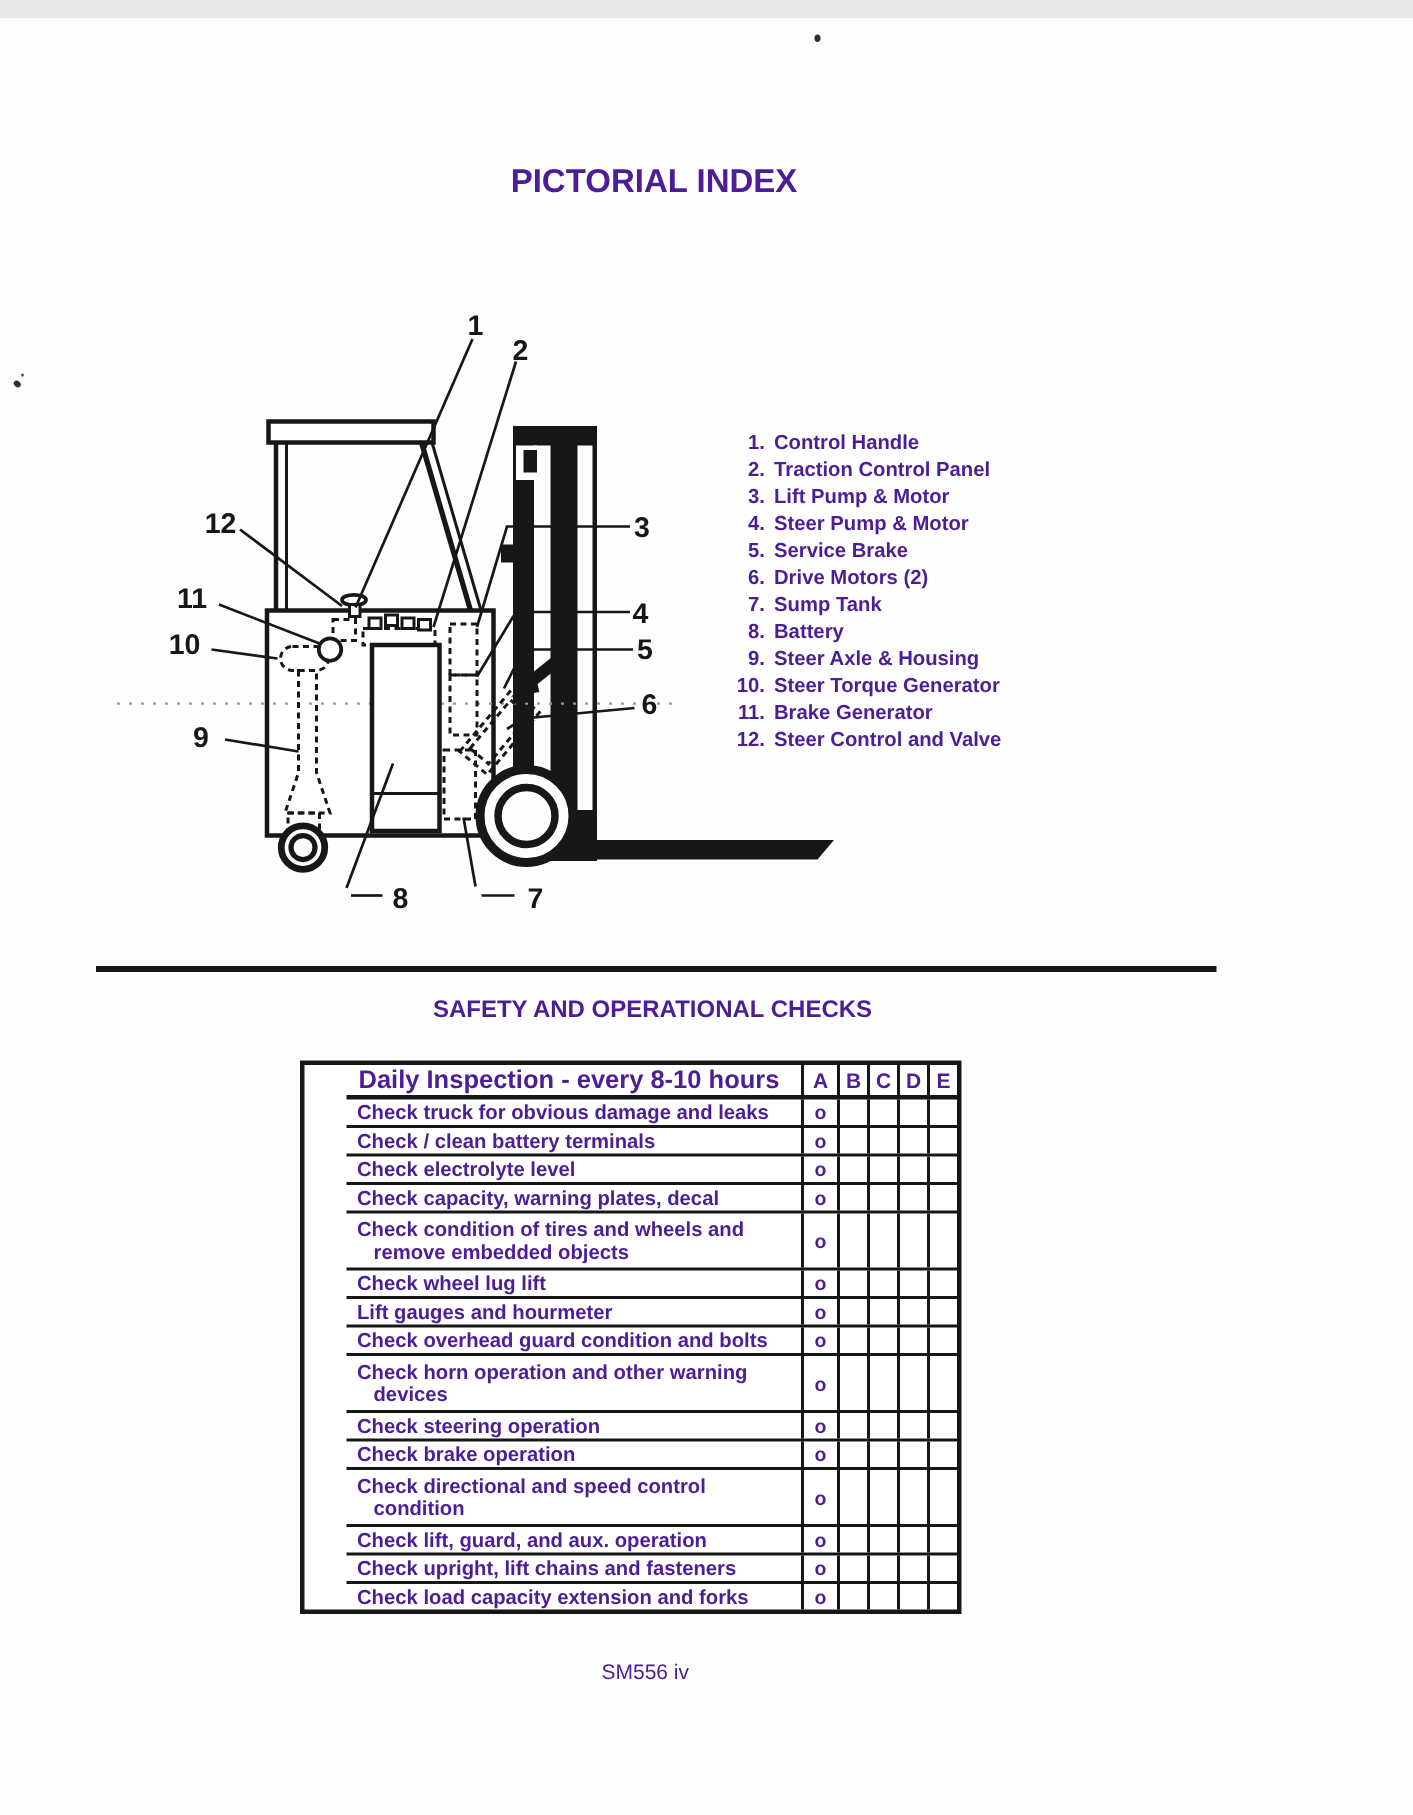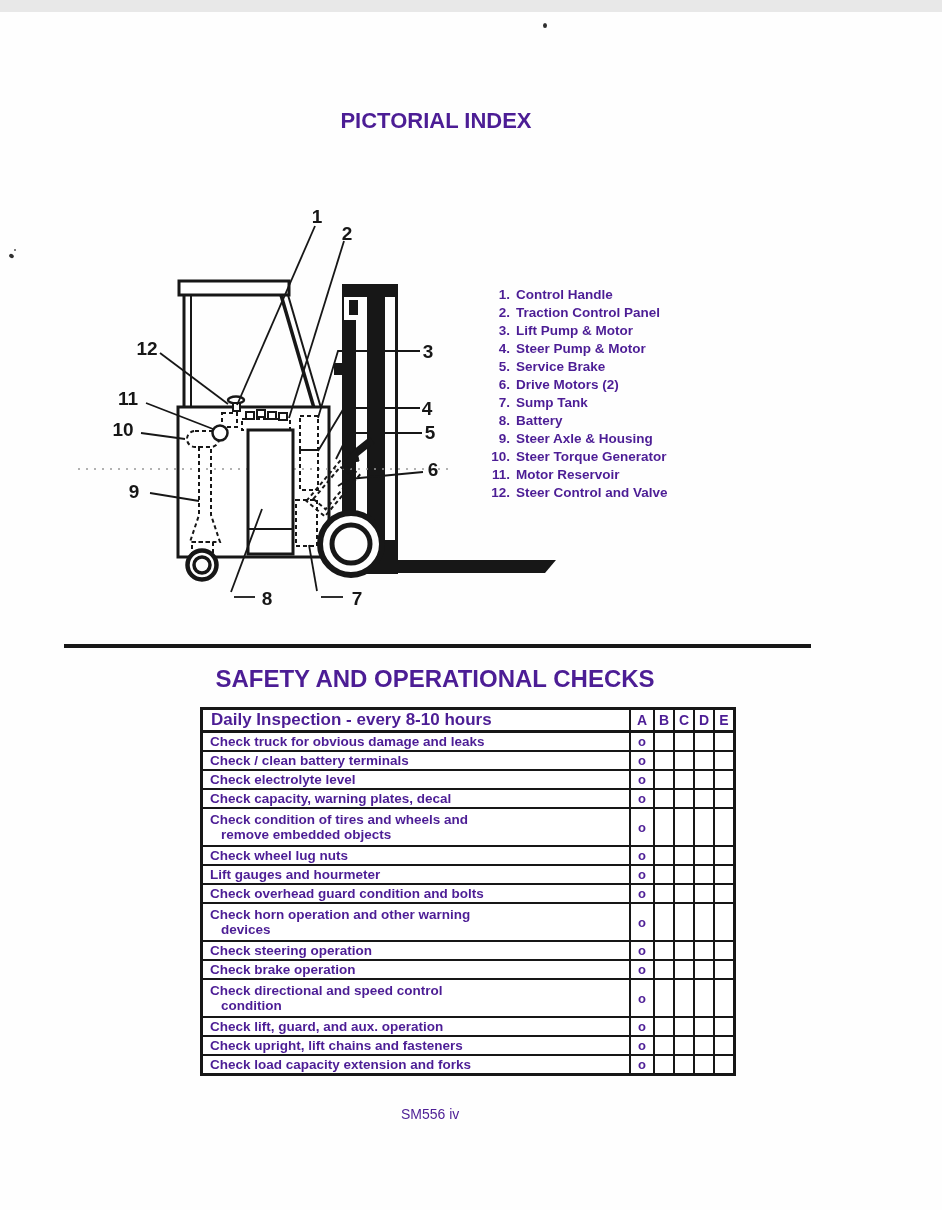--- a/index.html
+++ b/index.html
@@ -6,33 +6,33 @@
   .page{position:relative;width:942px;height:1210px;background:#fefefe;margin:12px auto;
         font-family:"Liberation Sans","DejaVu Sans",sans-serif;color:#4c1d95;overflow:hidden;}
   .artifact{position:absolute;background:#2f2f2f;border-radius:50%;}
   .a1{left:543px;top:11px;width:4px;height:5px;}
   .a2{left:9px;top:242px;width:5px;height:4px;transform:rotate(40deg);}
   .a3{left:14px;top:237px;width:2px;height:2px;background:#555;}
 
   .title{position:absolute;left:200px;top:96px;width:472px;margin:0;text-align:center;
          font-size:22px;font-weight:700;letter-spacing:0;}
   .section-title{position:absolute;left:170px;top:653px;width:530px;margin:0;text-align:center;
-         font-size:24px;font-weight:700;}
+         font-size:16px;font-weight:700;}
   .divider{position:absolute;left:64px;top:632px;width:747px;height:4px;background:#171717;}
   .footer{position:absolute;left:401px;top:1094px;font-size:14px;font-weight:400;}
 
   .diagram{position:absolute;left:60px;top:180px;width:520px;height:450px;}
   .co{font-family:"Liberation Sans","DejaVu Sans",sans-serif;font-size:19px;font-weight:700;fill:#171717;}
 
   .legend{position:absolute;left:482px;top:274px;}
   .lrow{display:flex;height:18px;line-height:18px;font-size:13.5px;font-weight:700;white-space:nowrap;}
   .lnum{display:inline-block;width:28px;text-align:right;}
   .llabel{margin-left:6px;}
 
-  .checks-table{position:absolute;left:200px;top:695px;width:536px;border:3px solid #171717;box-sizing:border-box;background:#fff;}
+  .checks-table{position:absolute;left:200px;top:695px;width:441px;border:3px solid #171717;box-sizing:border-box;background:#fff;padding-left:28px;}
   .thead{display:flex;border-bottom:3px solid #171717;height:20px;}
   .title-cell{flex:1;font-size:17px;font-weight:700;line-height:20px;padding-left:8px;white-space:nowrap;}
   .col-head,.tcell{box-sizing:border-box;border-left:2px solid #171717;display:flex;align-items:center;justify-content:center;flex:none;}
   .col-head{font-size:14px;font-weight:700;}
   .col0{width:24px;}.col1{width:20px;}.col2{width:20px;}.col3{width:20px;}.col4{width:20px;}
   .trow{display:flex;border-bottom:2px solid #171717;min-height:16px;justify-content:flex-end;}
   .trow.tall{min-height:36px;}
   .trow:last-child{border-bottom:none;}
   .tdesc{flex:1;display:flex;flex-direction:column;justify-content:center;
          font-size:13.5px;font-weight:700;line-height:15px;padding:1px 2px 1px 7px;box-sizing:border-box;white-space:nowrap;}
@@ -189,21 +189,21 @@
       <div class="lrow">
         <span class="lnum">9.</span>
         <span class="llabel">Steer Axle &amp; Housing</span>
       </div>
       <div class="lrow">
         <span class="lnum">10.</span>
         <span class="llabel">Steer Torque Generator</span>
       </div>
       <div class="lrow">
         <span class="lnum">11.</span>
-        <span class="llabel">Motor Reservoir</span>
+        <span class="llabel">Brake Generator</span>
       </div>
       <div class="lrow">
         <span class="lnum">12.</span>
         <span class="llabel">Steer Control and Valve</span>
       </div>
     </div>
 
   <div class="divider"></div>
 
   <h2 class="section-title">SAFETY AND OPERATIONAL CHECKS</h2>
@@ -264,21 +264,21 @@
             <div class="line2">remove embedded objects</div>
           </div>
           <div class="tcell col0">o</div>
           <div class="tcell col1"></div>
           <div class="tcell col2"></div>
           <div class="tcell col3"></div>
           <div class="tcell col4"></div>
         </div>
         <div class="trow">
           <div class="tdesc">
-            <div>Check wheel lug nuts</div>
+            <div>Check wheel lug lift</div>
           </div>
           <div class="tcell col0">o</div>
           <div class="tcell col1"></div>
           <div class="tcell col2"></div>
           <div class="tcell col3"></div>
           <div class="tcell col4"></div>
         </div>
         <div class="trow">
           <div class="tdesc">
             <div>Lift gauges and hourmeter</div>

